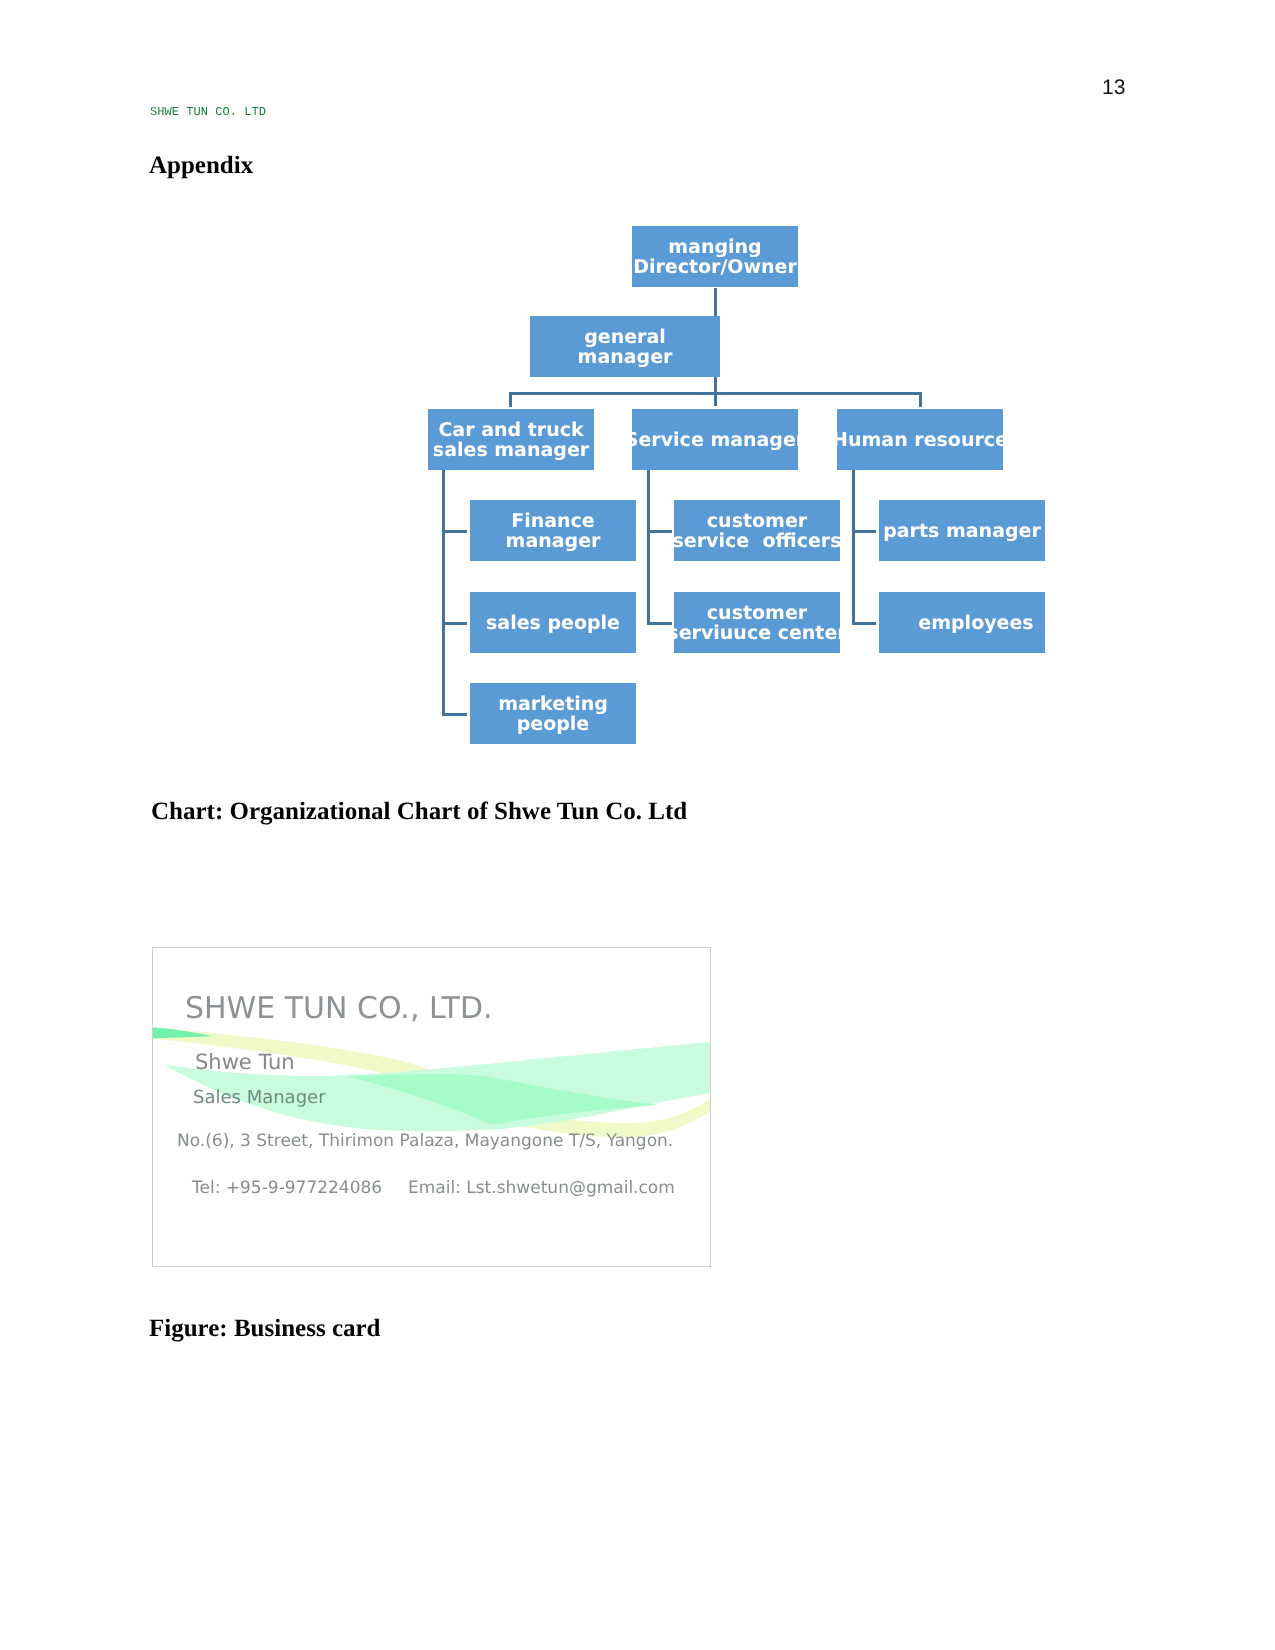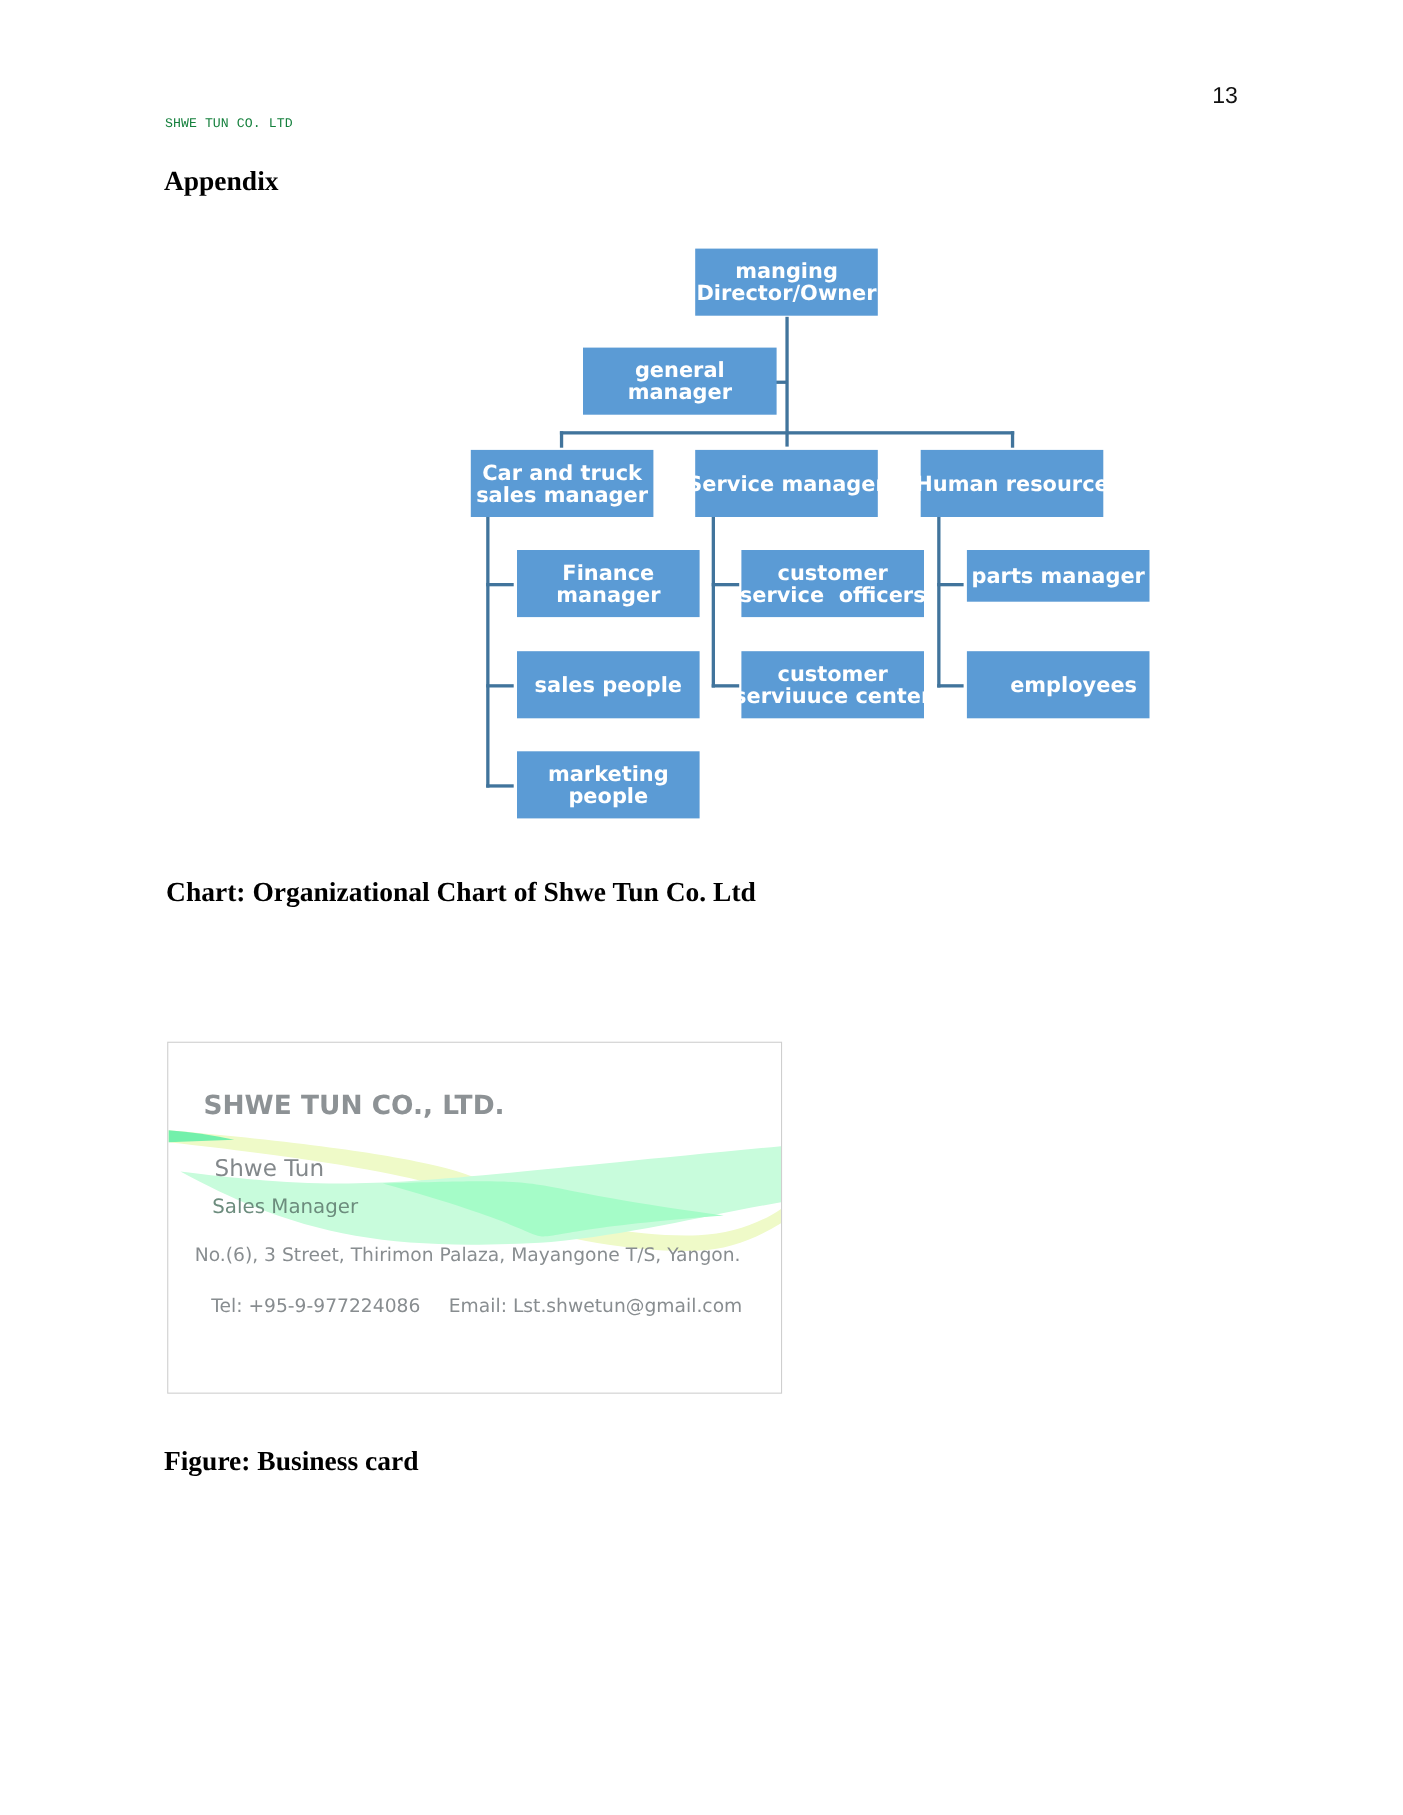--- a/index.html
+++ b/index.html
@@ -26,21 +26,21 @@
         line-height:20px;box-sizing:border-box;}
   .node>span{display:block;white-space:nowrap;}
   .conn{position:absolute;background:#41749c;}
 
   
   #card{position:absolute;left:152px;top:947px;width:559px;height:320px;
         border:1px solid #cfcfcf;background:#fff;overflow:hidden;box-sizing:border-box;}
   #card svg{position:absolute;left:0;top:0;}
   .cardtxt{position:absolute;font-family:"DejaVu Sans",sans-serif;color:#787d80;
            white-space:nowrap;font-weight:400;}
-  #c-company{left:32px;top:43px;font-size:24px;color:#8d9295;font-weight:bold;}
+  #c-company{left:32px;top:43px;font-size:30px;color:#8d9295;}
   #c-name{left:42px;top:102px;font-size:21px;color:#83888b;}
   #c-title{left:40px;top:139px;font-size:18px;color:#6c8c7d;}
   #c-addr{left:24px;top:183px;font-size:17px;color:#888d90;}
   #c-tel{left:39px;top:230px;font-size:17px;color:#888d90;}
   #c-email{left:255px;top:230px;font-size:17px;color:#888d90;}
 </style>
 </head>
 <body>
 
 <div class="page">
@@ -61,21 +61,21 @@
       <div class="conn" style="left: 442px; top: 713px; width: 25px; height: 3px; background: rgb(65, 116, 156);"></div>
       <div class="conn" style="left: 647px; top: 470px; width: 3px; height: 155px; background: rgb(65, 116, 156);"></div>
       <div class="conn" style="left: 647px; top: 530px; width: 25px; height: 3px; background: rgb(65, 116, 156);"></div>
       <div class="conn" style="left: 647px; top: 622px; width: 25px; height: 3px; background: rgb(65, 116, 156);"></div>
       <div class="conn" style="left: 852px; top: 470px; width: 3px; height: 155px; background: rgb(65, 116, 156);"></div>
       <div class="conn" style="left: 852px; top: 530px; width: 24px; height: 3px; background: rgb(65, 116, 156);"></div>
       <div class="conn" style="left: 852px; top: 622px; width: 24px; height: 3px; background: rgb(65, 116, 156);"></div>
       <div class="node" style="left: 632px; top: 226px; width: 166px; height: 61px; background: rgb(91, 155, 213); color: rgb(255, 255, 255);">
         <span>manging<br>Director/Owner</span>
       </div>
-      <div class="node" style="left: 530px; top: 316px; width: 176px; height: 61px; background: rgb(91, 155, 213); color: rgb(255, 255, 255);">
+      <div class="node" style="left: 530px; top: 316px; width: 190px; height: 61px; background: rgb(91, 155, 213); color: rgb(255, 255, 255);">
         <span>general<br>manager</span>
       </div>
       <div class="node" style="left: 428px; top: 409px; width: 166px; height: 61px; background: rgb(91, 155, 213); color: rgb(255, 255, 255);">
         <span>Car&nbsp;and&nbsp;truck<br>sales&nbsp;manager</span>
       </div>
       <div class="node" style="left: 632px; top: 409px; width: 166px; height: 61px; background: rgb(91, 155, 213); color: rgb(255, 255, 255);">
         <span>Service&nbsp;manager</span>
       </div>
       <div class="node" style="left: 837px; top: 409px; width: 166px; height: 61px; background: rgb(91, 155, 213); color: rgb(255, 255, 255);">
         <span>Human&nbsp;resource</span>
@@ -88,21 +88,21 @@
       </div>
       <div class="node" style="left: 470px; top: 683px; width: 166px; height: 61px; background: rgb(91, 155, 213); color: rgb(255, 255, 255);">
         <span>marketing<br>people</span>
       </div>
       <div class="node" style="left: 674px; top: 500px; width: 166px; height: 61px; background: rgb(91, 155, 213); color: rgb(255, 255, 255);">
         <span>customer<br>service&nbsp;&nbsp;officers</span>
       </div>
       <div class="node" style="left: 674px; top: 592px; width: 166px; height: 61px; background: rgb(91, 155, 213); color: rgb(255, 255, 255);">
         <span>customer<br>serviuuce&nbsp;center</span>
       </div>
-      <div class="node" style="left: 879px; top: 500px; width: 166px; height: 47px; background: rgb(91, 155, 213); color: rgb(255, 255, 255);">
+      <div class="node" style="left: 879px; top: 500px; width: 166px; height: 61px; background: rgb(91, 155, 213); color: rgb(255, 255, 255);">
         <span>parts&nbsp;manager</span>
       </div>
       <div class="node" style="left: 879px; top: 592px; width: 166px; height: 61px; background: rgb(91, 155, 213); color: rgb(255, 255, 255); padding-left: 28px;">
         <span>employees</span>
       </div>
     </div>
 
   <div id="cap1" class="caption">Chart: Organizational Chart of Shwe Tun Co. Ltd</div>
 
   <div id="card" style="border-color: rgb(207, 207, 207);">

